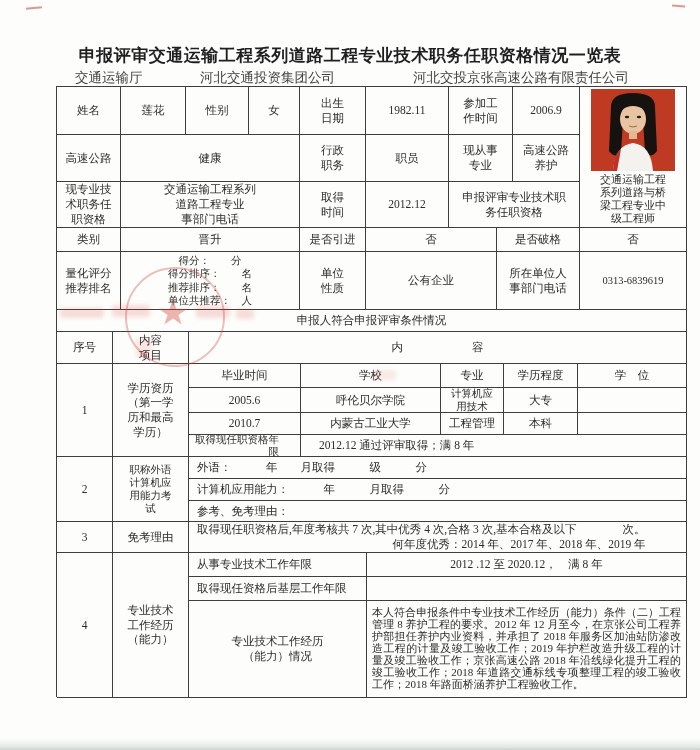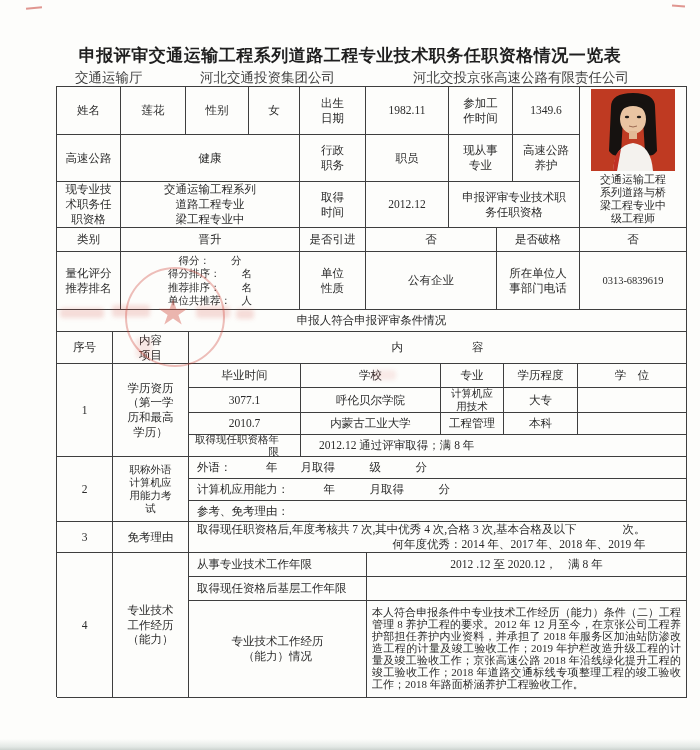--- a/index.html
+++ b/index.html
@@ -58,21 +58,21 @@
 
     <div class="c" style="left:64px;top:0;width:65px;height:48px">莲花</div>
     <div class="c" style="left:0;top:0;width:64px;height:48px">姓名</div>
     <div class="c" style="left:129px;top:0;width:63px;height:48px">性别</div>
     <div class="c" style="left:192px;top:0;width:51px;height:48px">女</div>
     <div class="c pre" style="left:243px;top:0;width:66px;height:48px">出生
 日期</div>
     <div class="c" style="left:309px;top:0;width:83px;height:48px">1982.11</div>
     <div class="c pre" style="left:392px;top:0;width:64px;height:48px">参加工
 作时间</div>
-    <div class="c" style="left:456px;top:0;width:67px;height:48px">1349.6</div>
+    <div class="c" style="left:456px;top:0;width:67px;height:48px">2006.9</div>
 
     <div class="c photo-wrap" style="left:523px;top:0;width:107px;height:141px">
       <svg class="photo" viewBox="0 0 84 82" xmlns="http://www.w3.org/2000/svg">
         <rect x="0" y="0" width="84" height="82" fill="#bf3a22"></rect>
         <path d="M20 18 Q20 4 42 4 Q64 4 64 18 L66 62 Q60 70 54 64 L52 30 L32 30 L30 64 Q24 70 18 62 Z" fill="#161210"></path>
         <ellipse cx="42" cy="30" rx="13" ry="15" fill="#e9c4a2"></ellipse>
         <path d="M29 22 Q42 12 55 22 L55 16 Q42 8 29 16 Z" fill="#161210"></path>
         <rect x="38" y="42" width="8" height="8" fill="#e2b894"></rect>
         <path d="M22 82 Q24 56 42 54 Q60 56 62 82 Z" fill="#f4f2ee"></path>
         <path d="M22 82 Q23 64 30 60 L26 82 Z" fill="#c03024"></path>
@@ -94,21 +94,21 @@
     <div class="c pre" style="left:392px;top:48px;width:64px;height:47px">现从事
 专业</div>
     <div class="c pre" style="left:456px;top:48px;width:67px;height:47px">高速公路
 养护</div>
 
     <div class="c pre" style="left:0;top:95px;width:64px;height:46px">现专业技
 术职务任
 职资格</div>
     <div class="c pre" style="left:64px;top:95px;width:179px;height:46px">交通运输工程系列
 道路工程专业
-梁工程专业中</div>
+事部门电话</div>
     <div class="c pre" style="left:243px;top:95px;width:66px;height:46px">取得
 时间</div>
     <div class="c" style="left:309px;top:95px;width:83px;height:46px">2012.12</div>
     <div class="c pre" style="left:392px;top:95px;width:131px;height:46px">申报评审专业技术职
 务任职资格</div>
 
     <div class="c" style="left:0;top:141px;width:64px;height:24px">类别</div>
     <div class="c" style="left:64px;top:141px;width:179px;height:24px">晋升</div>
     <div class="c" style="left:243px;top:141px;width:66px;height:24px">是否引进</div>
     <div class="c" style="left:309px;top:141px;width:131px;height:24px">否</div>
@@ -140,21 +140,21 @@
 （第一学
 历和最高
 学历）</div>
 
     <div class="c" style="left:132px;top:277px;width:112px;height:24px">毕业时间</div>
     <div class="c" style="left:244px;top:277px;width:140px;height:24px">学校</div>
     <div class="c" style="left:384px;top:277px;width:63px;height:24px">专业</div>
     <div class="c" style="left:447px;top:277px;width:74px;height:24px">学历程度</div>
     <div class="c" style="left:521px;top:277px;width:109px;height:24px">学　位</div>
 
-    <div class="c" style="left:132px;top:301px;width:112px;height:25px">3077.1</div>
+    <div class="c" style="left:132px;top:301px;width:112px;height:25px">2005.6</div>
     <div class="c" style="left:244px;top:301px;width:140px;height:25px">呼伦贝尔学院</div>
     <div class="c pre sm" style="left:384px;top:301px;width:63px;height:25px">计算机应
 用技术</div>
     <div class="c" style="left:447px;top:301px;width:74px;height:25px">大专</div>
     <div class="c" style="left:521px;top:301px;width:109px;height:25px"></div>
 
     <div class="c" style="left:132px;top:326px;width:112px;height:22px">2010.7</div>
     <div class="c" style="left:244px;top:326px;width:140px;height:22px">内蒙古工业大学</div>
     <div class="c" style="left:384px;top:326px;width:63px;height:22px">工程管理</div>
     <div class="c" style="left:447px;top:326px;width:74px;height:22px">本科</div>

